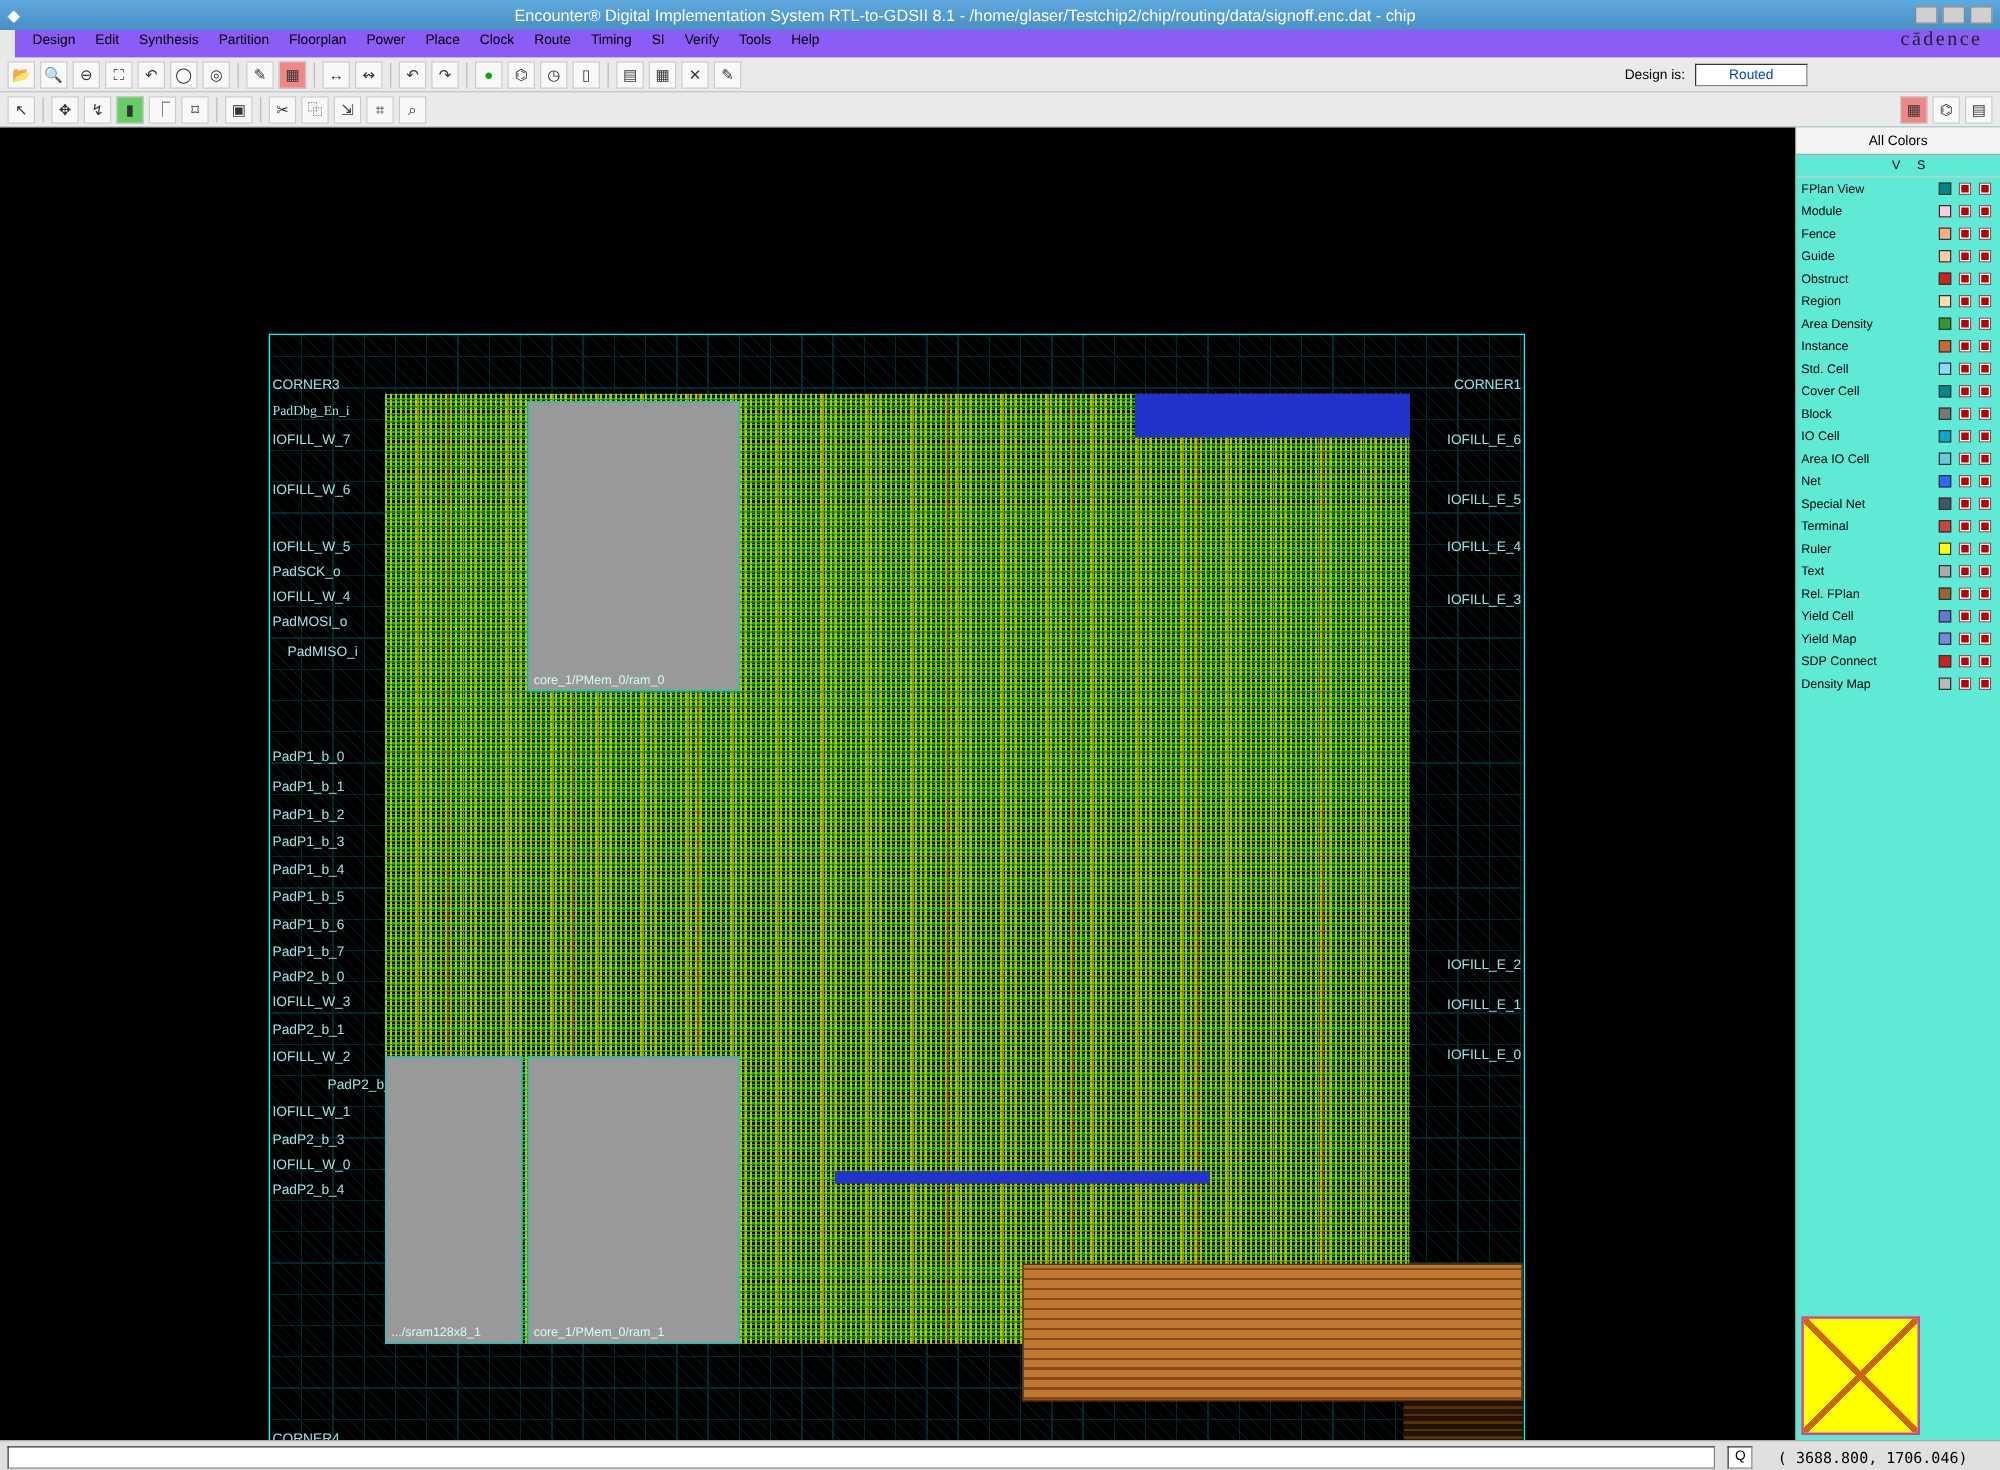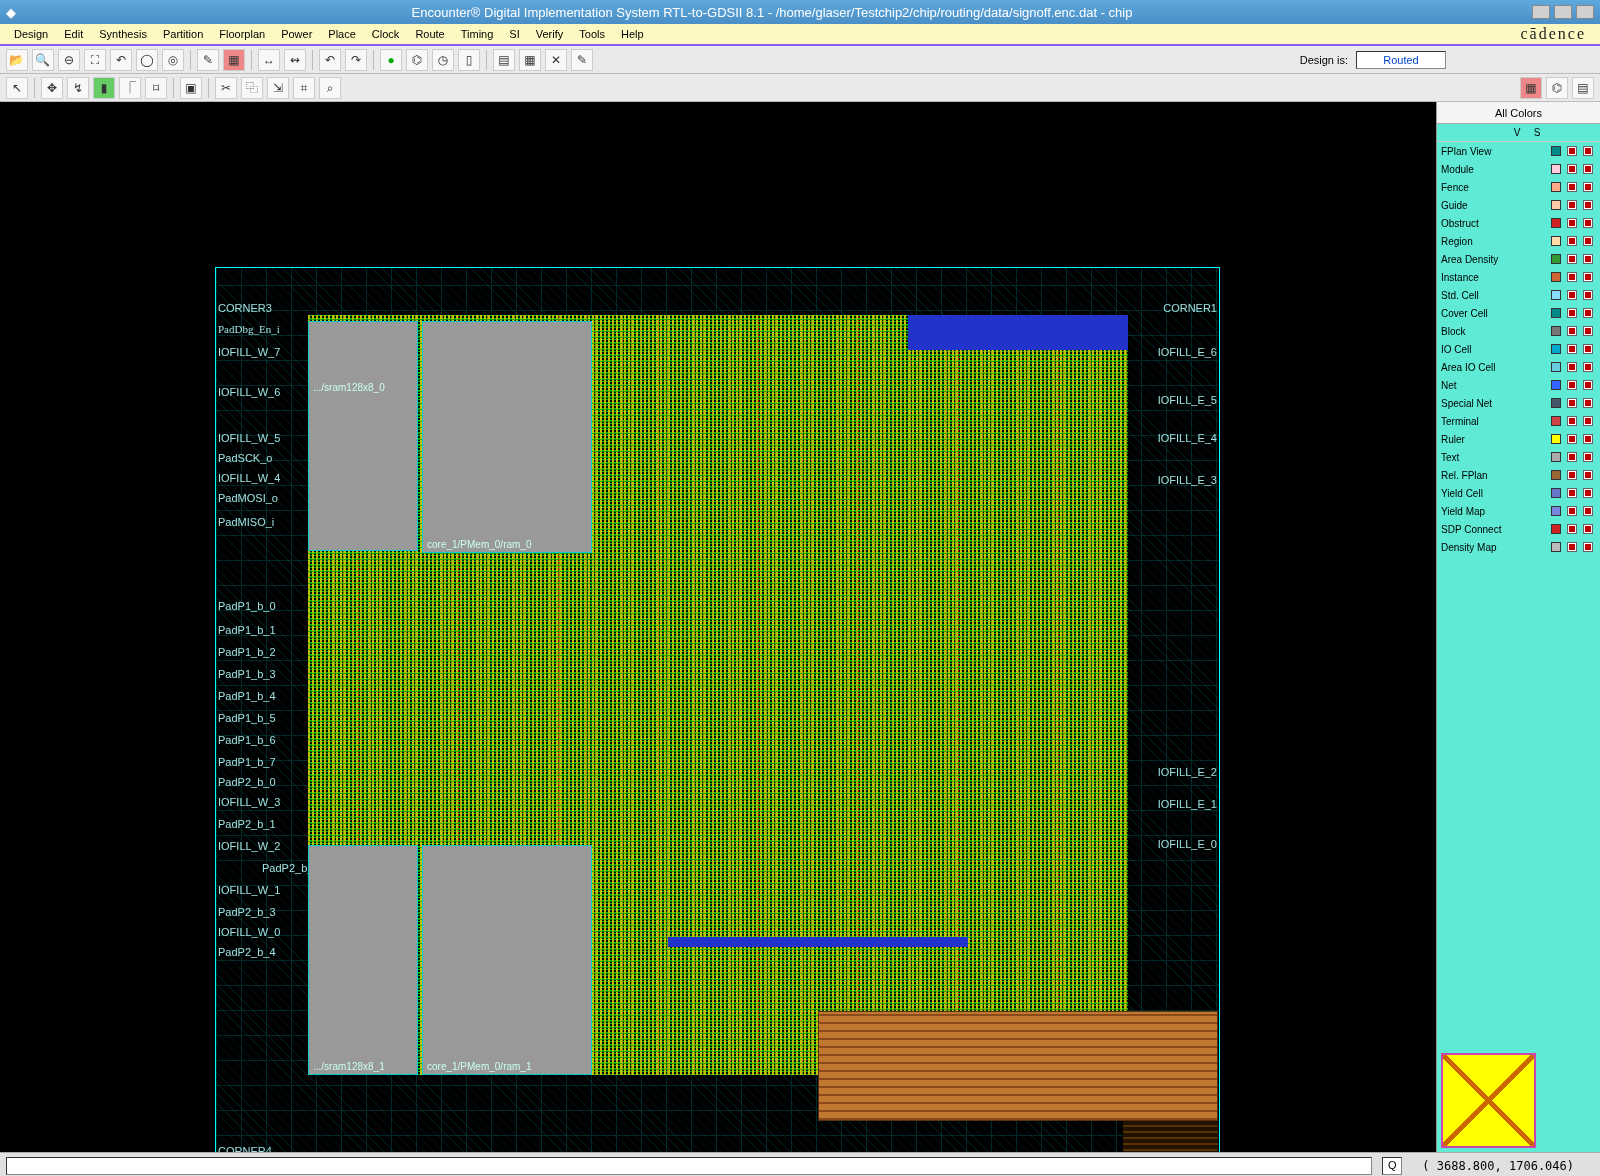--- a/index.html
+++ b/index.html
@@ -1,20 +1,20 @@
 <!DOCTYPE html>
 <html><head>
 <meta charset="utf-8">
 <style>
 * { margin:0; padding:0; box-sizing:border-box; }
 body { font-family:sans-serif; font-size:11px; background:#e8e8e8; width:1600px; height:1176px; overflow:hidden; position:relative; }
 .titlebar { height:24px; background:linear-gradient(#5ea9dd,#4a8fc7); color:#fff; display:flex; align-items:center; padding:0 6px; font-size:13px; }
 .titlebar .title { flex:1; text-align:center; }
 .titlebar .winbtn { width:18px; height:14px; background:#d0d0d0; margin-left:4px; border:1px solid #888; }
-.menubar { height:22px; background:#fef9c3; display:flex; align-items:center; padding:0 6px; border-bottom:2px solid #8b5cf6; }
+.menubar { height:22px; background:#8b5cf6; display:flex; align-items:center; padding:0 6px; border-bottom:6px solid #8b5cf6;margin-left:12px; }
 .menubar span { padding:0 8px; cursor:default; }
 .menubar .brand { margin-left:auto; font-family:serif; font-size:16px; letter-spacing:2px; color:#222; }
 .toolrow { height:28px; background:#eaeaea; display:flex; align-items:center; border-bottom:1px solid #bbb; padding:0 4px; }
 .tbtn { width:22px; height:22px; margin:0 2px; background:#f8f8f8; border:1px solid #ccc; display:flex; align-items:center; justify-content:center; font-size:12px; color:#333; }
 .tsep { width:1px; height:20px; background:#bbb; margin:0 4px; }
 .designis { margin-left:auto; display:flex; align-items:center; }
 .designis .label { padding:0 8px; }
 .designis .val { width:90px; padding:2px 6px; background:#fff; border:1px inset #888; color:#0044cc; text-align:center; }
 .main { display:flex; height:1050px; }
 .canvas { flex:1; background:#000; position:relative; overflow:hidden; }
@@ -164,21 +164,21 @@
       <span class="cornerlbl" style="top:34px;right:2px;">CORNER1</span>
       <span class="cornerlbl" style="bottom:4px;left:2px;">CORNER4</span>
 
       <span class="leftlabel" style="top:55px;font-family:Liberation Serif, serif;">PadDbg_En_i</span>
       <span class="leftlabel" style="top:78px;">IOFILL_W_7</span>
       <span class="leftlabel" style="top:118px;">IOFILL_W_6</span>
       <span class="leftlabel" style="top:164px;">IOFILL_W_5</span>
       <span class="leftlabel" style="top:184px;">PadSCK_o</span>
       <span class="leftlabel" style="top:204px;">IOFILL_W_4</span>
       <span class="leftlabel" style="top:224px;">PadMOSI_o</span>
-      <span class="leftlabel" style="top:248px;">PadMISO_i</span>
+      <span class="leftlabel" style="top:248px;padding-left:12px;">PadMISO_i</span>
       <span class="leftlabel" style="top:332px;">PadP1_b_0</span>
       <span class="leftlabel" style="top:356px;">PadP1_b_1</span>
       <span class="leftlabel" style="top:378px;">PadP1_b_2</span>
       <span class="leftlabel" style="top:400px;">PadP1_b_3</span>
       <span class="leftlabel" style="top:422px;">PadP1_b_4</span>
       <span class="leftlabel" style="top:444px;">PadP1_b_5</span>
       <span class="leftlabel" style="top:466px;">PadP1_b_6</span>
       <span class="leftlabel" style="top:488px;">PadP1_b_7</span>
       <span class="leftlabel" style="top:508px;">PadP2_b_0</span>
       <span class="leftlabel" style="top:528px;">IOFILL_W_3</span>
@@ -197,23 +197,20 @@
       <span class="rightlabel" style="top:498px;">IOFILL_E_2</span>
       <span class="rightlabel" style="top:530px;">IOFILL_E_1</span>
       <span class="rightlabel" style="top:570px;">IOFILL_E_0</span>
 
       <div class="core">
         <div class="routing"></div>
         <div class="routing2"></div>
         <div class="bluebar" style="top:0;right:0;width:220px;height:35px;"></div>
         <div class="bluebar" style="bottom:128px;right:160px;width:300px;height:10px;"></div>
 
-        <div class="macro" style="top:6px;left:0;width:110px;height:230px;">
-            <span class="lbl" style="top:60px;bottom:auto;">.../sram128x8_0</span>
-          </div>
         <div class="macro" style="top:6px;left:114px;width:170px;height:232px;">
             <span class="lbl">core_1/PMem_0/ram_0</span>
           </div>
         <div class="macro" style="bottom:0;left:0;width:110px;height:230px;">
             <span class="lbl">.../sram128x8_1</span>
           </div>
         <div class="macro" style="bottom:0;left:114px;width:170px;height:230px;">
             <span class="lbl">core_1/PMem_0/ram_1</span>
           </div>
 

